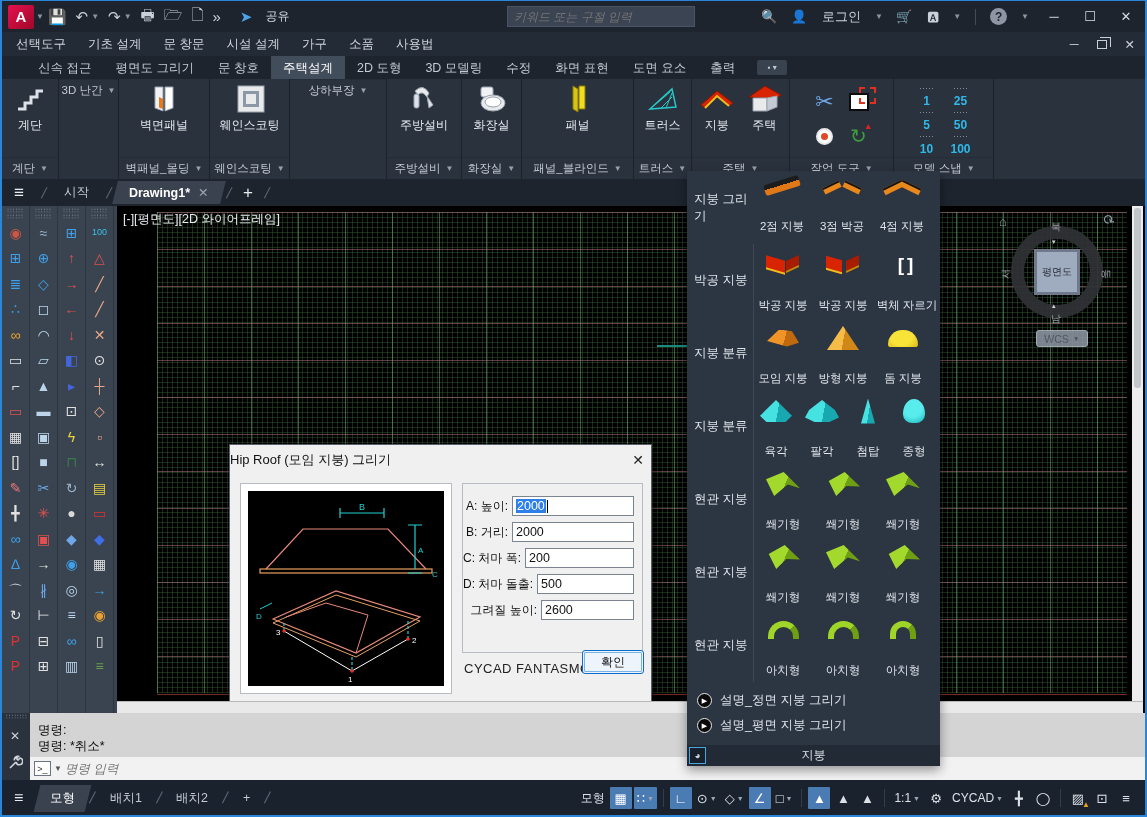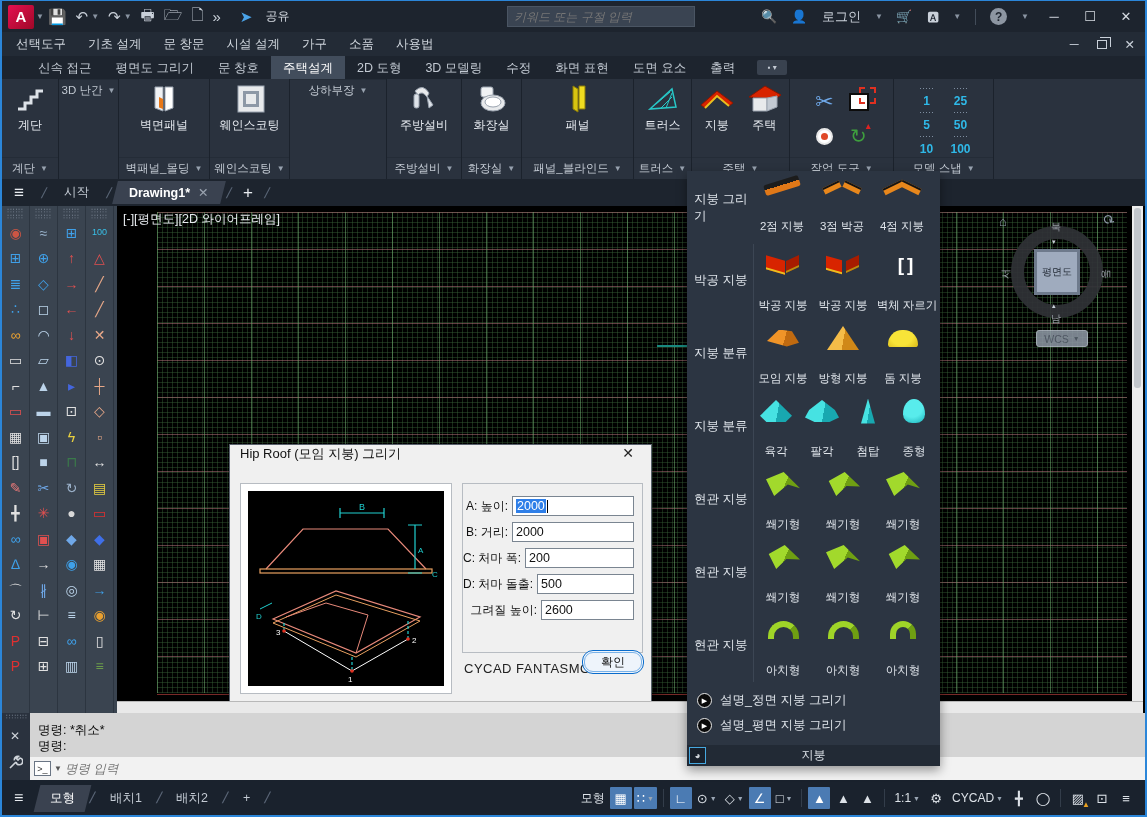--- a/index.html
+++ b/index.html
@@ -103,33 +103,33 @@
   .vc-s { position:absolute; bottom:8px; left:50%; transform:translateX(-50%); color:#9aa0a8; font-size:10px; }
   .vc-e { position:absolute; right:4px; top:50%; transform:translateY(-50%) rotate(90deg); color:#9aa0a8; font-size:10px; }
   .vc-w { position:absolute; left:4px; top:50%; transform:translateY(-50%) rotate(-90deg); color:#9aa0a8; font-size:10px; }
   .vc-home { position:absolute; left:2px; top:0; color:#8d98a6; font-size:13px; }
   .vc-rot { position:absolute; right:0; top:-2px; color:#8d98a6; font-size:14px; transform:rotate(35deg); }
   .vc-tri { position:absolute; font-size:7px; color:#c9d0d9; }
   .wcsbox { position:absolute; right:55px; top:124px; width:52px; height:17px; background:#8f99a6; border:1px solid #b9c2cd; border-radius:3px; color:#5a6472; font-size:10.5px; display:flex; align-items:center; justify-content:center; gap:4px; opacity:.85; }
 
   
   .dialog { position:absolute; left:227px; top:238px; width:423px; height:261px; background:#f0f0f0; border:1px solid #58606b; box-shadow:3px 4px 14px rgba(0,0,0,.55); }
-  .dlg-title { height:30px; display:flex; padding:0 10px; font-size:13px; color:#111; }
+  .dlg-title { height:30px; display:flex; align-items:center; padding:0 0; font-size:13px; color:#111; }
   .dlg-x { margin-left:auto; font-size:14px; color:#222; width:26px; text-align:center; }
   .dlg-preview { position:absolute; left:10px; top:38px; width:212px; height:211px; border:1px solid #b7bcc2; background:#fff; padding:7px; }
   .dlg-preview .black { width:100%; height:100%; background:#000; }
   .dlg-fields { position:absolute; left:232px; top:38px; width:181px; height:170px; border:1px solid #b7bcc2; padding-top:6px; }
   .dlg-row { display:flex; align-items:center; justify-content:flex-end; margin:6px 8px 0 0; }
   .dlg-row .flabel { font-size:12px; color:#111; margin-right:4px; white-space:nowrap; }
   .dlg-input { height:20px; background:#fff; border:1px solid #7a8591; font-size:12.5px; color:#111; display:flex; align-items:center; padding:0 3px; }
   .w120{width:122px} .w109{width:110px} .w100{width:101px} .w92{width:93px}
   .selval { background:#2f7fe8; color:#fff; padding:0 1px; }
   .caret { width:1px; height:13px; background:#000; margin-left:1px; }
   .dlg-brand { position:absolute; left:234px; top:216px; font-size:13px; color:#222; letter-spacing:.5px; }
-  .dlg-ok { position:absolute; left:352px; top:205px; width:62px; height:24px; background:#eef4fb; border:1px solid #0a6ccc; border-radius:11px; outline:1px solid #7ab2e8; outline-offset:-3px; font-size:12px; color:#111; display:grid; place-items:center; }
+  .dlg-ok { position:absolute; left:352px; top:205px; width:62px; height:24px; background:#eef4fb; border:1px solid #0a6ccc; border-radius:3px; outline:1px solid #7ab2e8; outline-offset:-3px; font-size:12px; color:#111; display:grid; place-items:center; }
 
   
   .roofpanel { position:absolute; left:685px; top:-35px; width:253px; height:595px; background:#2c3542; box-shadow:0 4px 10px rgba(0,0,0,.4); display:flex; flex-direction:column; z-index:5; }
   .rrow { height:73px; display:flex; align-items:center; }
   .rrow .rlabel { width:66px; padding-left:7px; color:#dfe4ea; font-size:12.5px; flex-shrink:0; }
   .rrow .ritems { flex:1; display:flex; align-items:flex-end; gap:2px; height:60px; }
   .rrow.sepline .ritems { border-left:1px solid #3c4654; height:73px; align-items:flex-end; }
   .ritem { width:58px; display:flex; flex-direction:column; align-items:center; gap:18px; padding-bottom:4px; }
   .ritem .ilabel { color:#dfe4ea; font-size:11.5px; white-space:nowrap; }
   .icobox { height:30px; display:grid; place-items:center; }
@@ -827,22 +827,22 @@
 
   <div class="cmdwrap">
     <div class="cmdrail">
       <span class="rgrip">∷∷∷∷</span>
       <span class="rx">✕</span>
       <svg class="rwrench" width="16" height="16">
           <path d="M3 13 L9 7 M9 7 a3.4 3.4 0 1 0 4 -4 l-2 2 -1.6 -1.6 2 -2 a3.4 3.4 0 0 0 -4 4" stroke="#cfd4da" stroke-width="1.6" fill="none"></path>
         </svg>
     </div>
     <div class="cmdhist">
+      <div>명령:</div>
       <div>명령: *취소*</div>
-      <div>명령:</div>
     </div>
     <div class="cmdinput">
       <span class="cmdico">&gt;_</span>
       <span class="dd">▼</span>
       <input placeholder="명령 입력" style="">
     </div>
   </div>
 
   <div class="bottombar">
     <span class="hamb2">≡</span>

